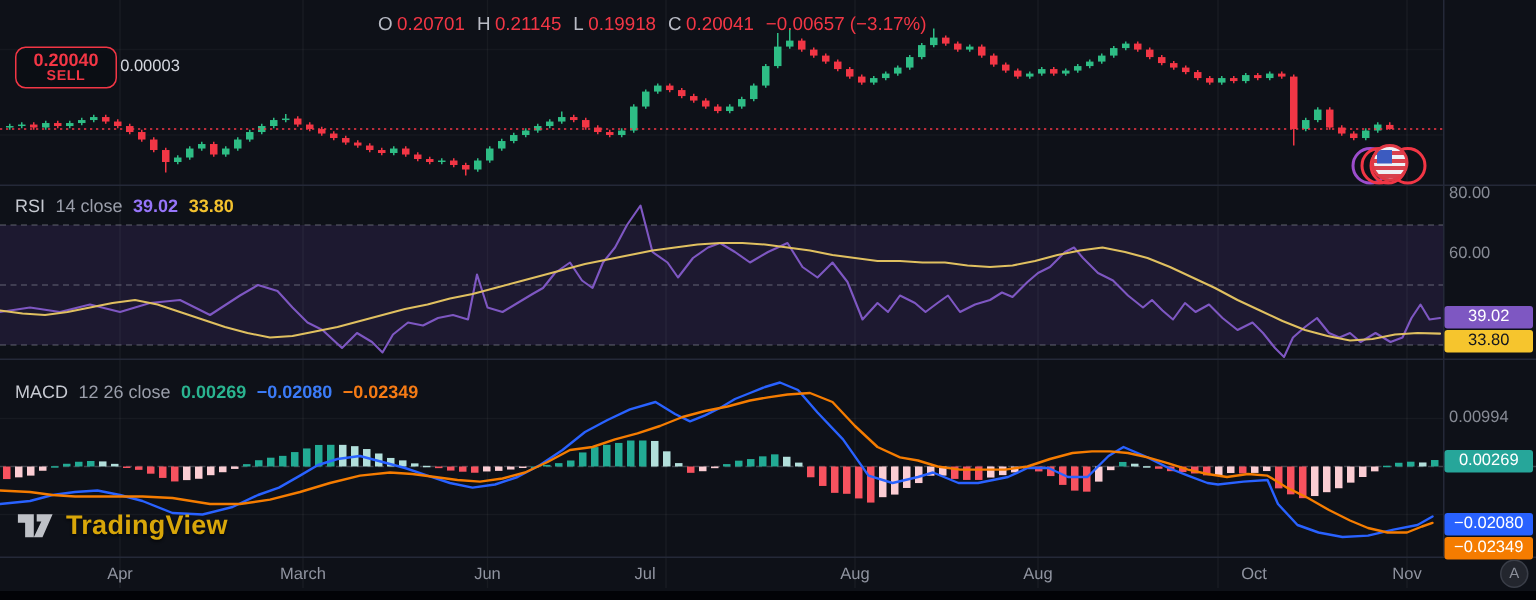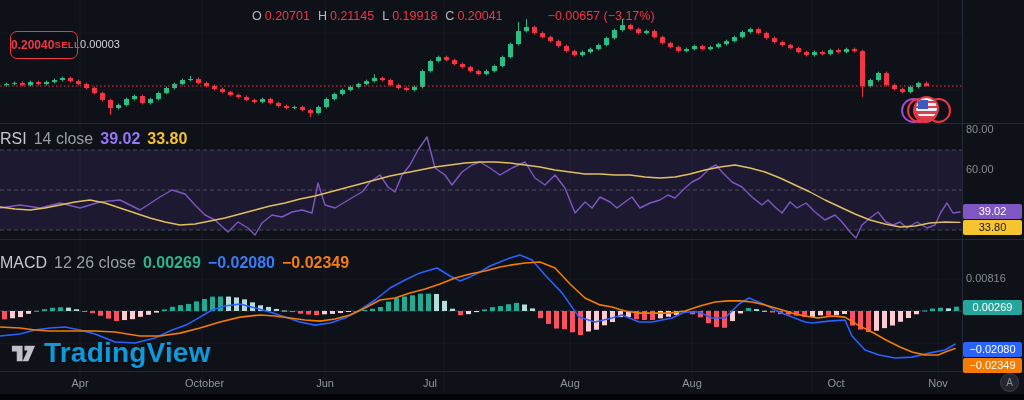--- a/index.html
+++ b/index.html
@@ -12,49 +12,49 @@
   #sym-logo{width:18px;height:18px;border-radius:50%;background:#f2e7d3;position:relative;flex:0 0 auto;}
   #sym-logo:before{content:"";position:absolute;inset:3px;border:2px solid #a5283a;border-radius:50%;
                    border-left-color:transparent;transform:rotate(-35deg);}
   #sym-logo:after{content:"";position:absolute;inset:7px;background:#a5283a;border-radius:50%;}
   #symbol-title{color:#e2e4ea;font-size:13.5px;font-weight:700;letter-spacing:.1px;cursor:pointer;}
   #status-dot{width:9px;height:9px;border-radius:50%;background:#26a69a;margin-left:6px;
               box-shadow:0 0 0 4px rgba(38,166,154,.22);}
   #ohlc{position:absolute;left:252px;top:9px;display:flex;gap:8px;font-size:12.5px;}
   #ohlc .lbl{color:#b9bcc6;}
   #ohlc .val{color:#f23645;margin-left:-5px;}
-  #change{color:#f23645;margin-left:37px;}
+  #change{color:#f23645;}
   
   .trade-btn{position:absolute;top:31px;width:68px;height:28px;border-radius:7px;box-sizing:border-box;
-             display:flex;flex-direction:row;align-items:center;justify-content:space-between;cursor:pointer;
+             display:flex;flex-direction:column;align-items:center;justify-content:center;cursor:pointer;
              background:rgba(10,12,18,.55);line-height:1.05;}
   #sell-btn{left:10px;border:1px solid #f23645;color:#f23645;}
   #buy-btn{left:122px;border:1px solid #2962ff;color:#3b7bf7;}
   .trade-btn .price{font-size:12px;font-weight:700;}
   .trade-btn .side{font-size:9.5px;font-weight:700;letter-spacing:.4px;}
   #spread{left:80px;top:38px;width:40px;text-align:center;color:#d3d6de;font-size:11px;}
   
-  .pane-label{position:absolute;left:0;display:flex;gap:7px;font-size:16px;align-items:baseline;cursor:pointer;}
+  .pane-label{position:absolute;left:10px;display:flex;gap:7px;font-size:12px;align-items:baseline;cursor:pointer;}
   .pane-label .nm{color:#c6c9d1;}
   .pane-label .pr{color:#9a9eaa;}
   
   .tick-label{position:absolute;left:966px;width:56px;color:#878b95;font-size:11px;}
   .axis-badge{position:absolute;left:963px;width:59px;height:15px;border-radius:2px;text-align:center;
               font-size:11px;line-height:15px;font-weight:500;}
   
   #time-axis{position:absolute;left:0;top:372px;width:920px;height:22px;cursor:ew-resize;}
   .month-label{position:absolute;top:5px;width:34px;margin-left:-17px;text-align:center;
                color:#9094a0;font-size:11px;}
   #a-badge{position:absolute;left:1000px;top:373px;width:17px;height:17px;border-radius:50%;
            background:#23262e;border:1px solid #3a3e48;color:#8b8f99;font-size:10px;
            display:flex;align-items:center;justify-content:center;cursor:pointer;}
   #bottom-strip{position:absolute;left:0;top:394px;width:1024px;height:6px;background:#020307;}
   
   #watermark{position:absolute;left:10px;top:337px;display:flex;align-items:center;gap:7px;opacity:.92;}
-  #watermark .wm-text{color:#0ea5e9;font-size:28px;font-weight:700;letter-spacing:.2px;
+  #watermark .wm-text{color:#eab308;font-size:18px;font-weight:700;letter-spacing:.2px;
                       text-shadow:0 1px 2px rgba(0,0,0,.6);}
   
   #event-cluster{position:absolute;left:901px;top:96px;width:52px;height:27px;cursor:pointer;}
   #event-cluster .ring{position:absolute;width:21px;height:21px;border-radius:50%;border:2px solid #f23645;top:2px;}
   #event-cluster .ring.purple{border-color:#9c4dcc;left:0;}
   #event-cluster .r1{left:6px}#event-cluster .r2{left:12px}#event-cluster .r3{left:25px}
   #flag-icon{position:absolute;left:13px;top:0;width:25px;height:25px;border-radius:50%;box-sizing:border-box;
              border:2px solid #e03945;overflow:hidden;
              background:repeating-linear-gradient(180deg,#eef1f5 0 2.6px,#d8414d 2.6px 5.2px);}
   #flag-icon:before{content:"";position:absolute;left:2px;top:2px;width:10px;height:9px;background:#3c5bc0;}
@@ -474,21 +474,21 @@
     <span style="color:#2ab490;font-weight:600">0.00269</span>
     <span style="color:#3b7bf7;font-weight:600">−0.02080</span>
     <span style="color:#f57b15;font-weight:600">−0.02349</span>
   </div>
 
   <div id="right-axis">
       <div class="tick-label" style="top: 123px;">80.00</div>
       <div class="tick-label" style="top: 163px;">60.00</div>
       <div class="axis-badge" style="top: 204px; background: rgb(126, 87, 194); color: rgb(255, 255, 255);">39.02</div>
       <div class="axis-badge" style="top: 220px; background: rgb(246, 197, 45); color: rgb(20, 22, 30);">33.80</div>
-      <div class="tick-label" style="top: 272px;">0.00816</div>
+      <div class="tick-label" style="top: 272px;">0.00994</div>
       <div class="axis-badge" style="top: 300px; background: rgb(38, 166, 154); color: rgb(255, 255, 255);">0.00269</div>
       <div class="axis-badge" style="top: 342px; background: rgb(41, 98, 255); color: rgb(255, 255, 255);">−0.02080</div>
       <div class="axis-badge" style="top: 358px; background: rgb(245, 124, 0); color: rgb(255, 255, 255);">−0.02349</div>
     </div>
 
   <div id="event-cluster">
     <span class="ring purple"></span>
     <span class="ring r1"></span>
     <span class="ring r2"></span>
     <span class="ring r3"></span>
@@ -498,21 +498,21 @@
   <div id="watermark">
     <svg width="27" height="27" viewBox="0 0 28 28">
       <path fill="#cdd0d6" d="M2 6h11v16H7V12H2z"></path>
       <path fill="#cdd0d6" d="M15 6h11l-7 16h-6l5.2-11H15z"></path>
     </svg>
     <span class="wm-text">TradingView</span>
   </div>
 
   <div id="time-axis">
       <span class="month-label" style="left: 80px;">Apr</span>
-      <span class="month-label" style="left: 202px;">October</span>
+      <span class="month-label" style="left: 202px;">March</span>
       <span class="month-label" style="left: 325px;">Jun</span>
       <span class="month-label" style="left: 430px;">Jul</span>
       <span class="month-label" style="left: 570px;">Aug</span>
       <span class="month-label" style="left: 692px;">Aug</span>
       <span class="month-label" style="left: 836px;">Oct</span>
       <span class="month-label" style="left: 938px;">Nov</span>
     </div>
   <div id="a-badge">A</div>
   <div id="bottom-strip"></div>
 </div>

